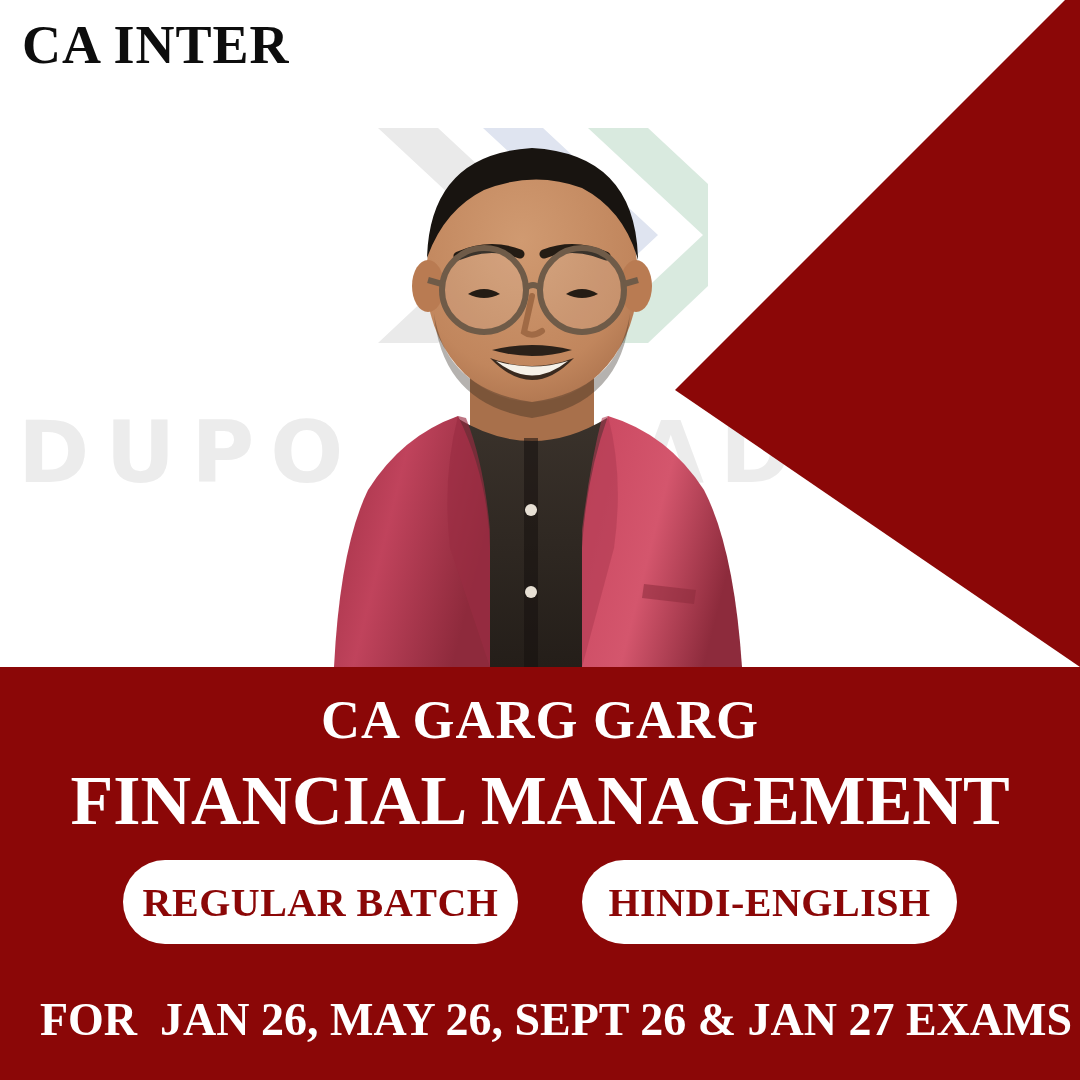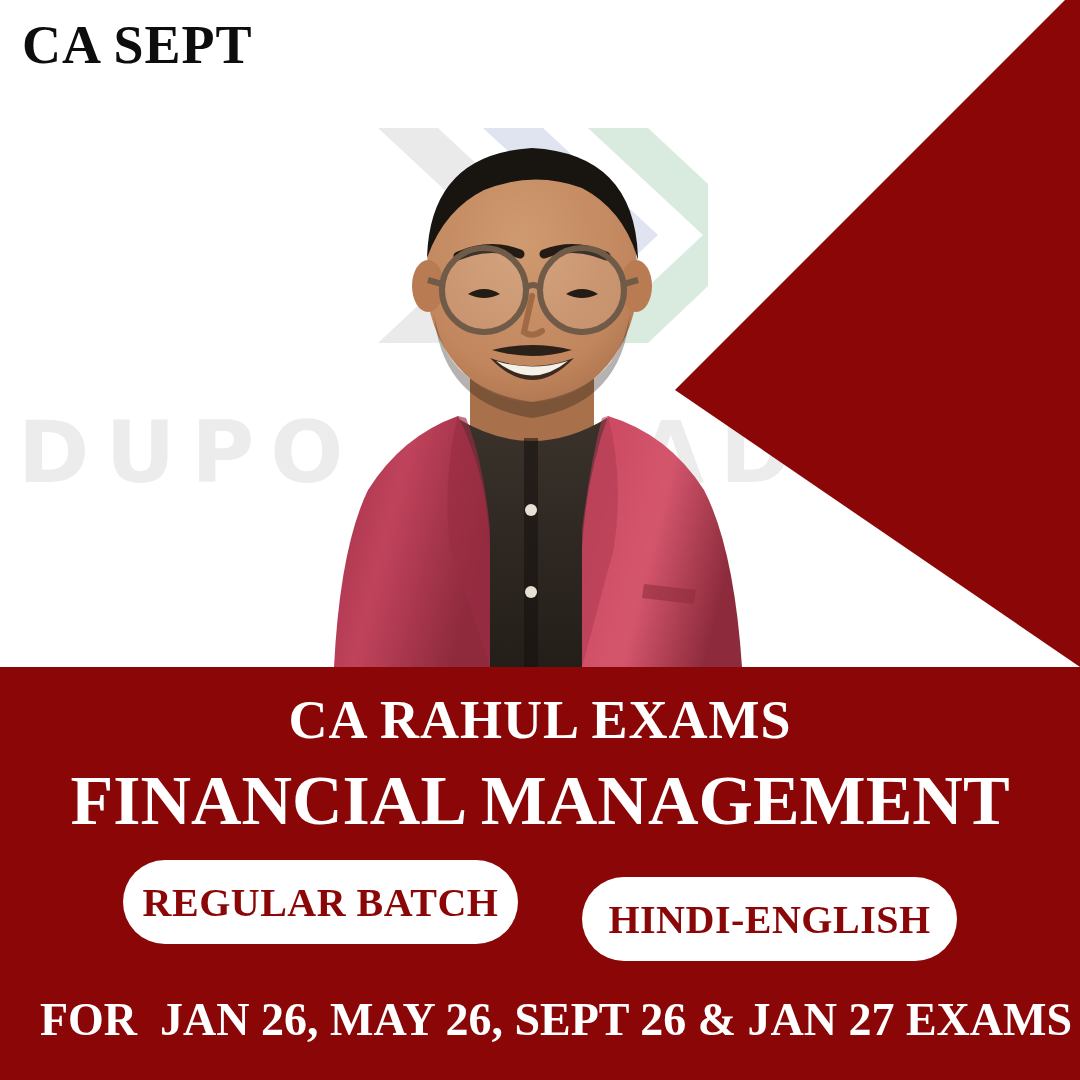--- a/index.html
+++ b/index.html
@@ -145,21 +145,21 @@
     align-items: center;
     justify-content: center;
     color: #8b0707;
     font-family: "Liberation Serif", serif;
     font-weight: 700;
     font-size: 40px;
     letter-spacing: 0.5px;
     box-sizing: border-box;
   }
   .pill-regular { width: 395px; }
-  .pill-language { width: 375px; margin-top: 17px; }
+  .pill-language { width: 375px; }
 
   .exam-line {
     position: absolute;
     left: 16px;
     top: 330px;
     width: 1080px;
     text-align: center;
     color: #ffffff;
     font-family: "Liberation Serif", serif;
     font-weight: 700;
@@ -272,25 +272,25 @@
         <path d="M238,240 Q280,284 322,240 Q280,256 238,240 Z" fill="#3a2a1f"></path>
         <path d="M244,243 Q280,272 316,243 Q280,254 244,243 Z" fill="#f6f1e8"></path>
 
         <path d="M182,196 Q190,286 280,300 Q370,286 378,196 Q366,272 280,284 Q194,272 182,196 Z" fill="#2b2119" opacity="0.35"></path>
       </svg>
     </div>
 
     <div class="corner-wedge"></div>
   </div>
 
-  <div class="header-title">CA SEPT</div>
+  <div class="header-title">CA INTER</div>
 
   <div class="banner">
 
-    <div class="name-line">CA RAHUL EXAMS</div>
+    <div class="name-line">CA GARG GARG</div>
     <div class="subject-line">FINANCIAL MANAGEMENT</div>
 
     <div class="pill-row">
       <div class="pill pill-regular">REGULAR BATCH</div>
       <div class="pill pill-language">HINDI-ENGLISH</div>
     </div>
 
     <div class="exam-line">FOR  JAN 26, MAY 26, SEPT 26 &amp; JAN 27 EXAMS</div>
   </div>
 

